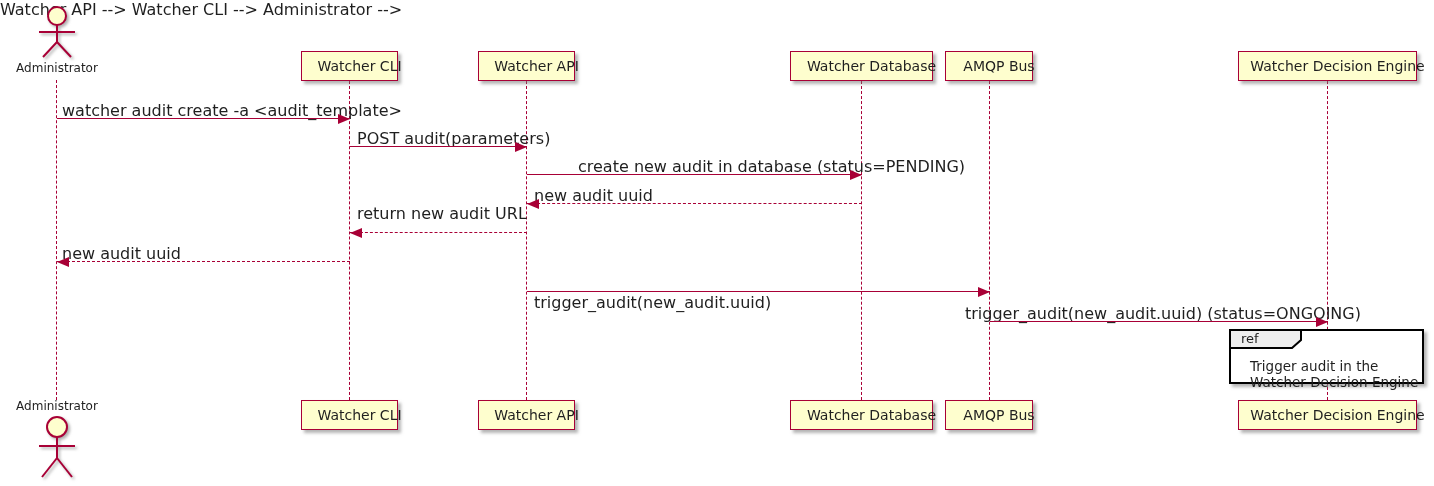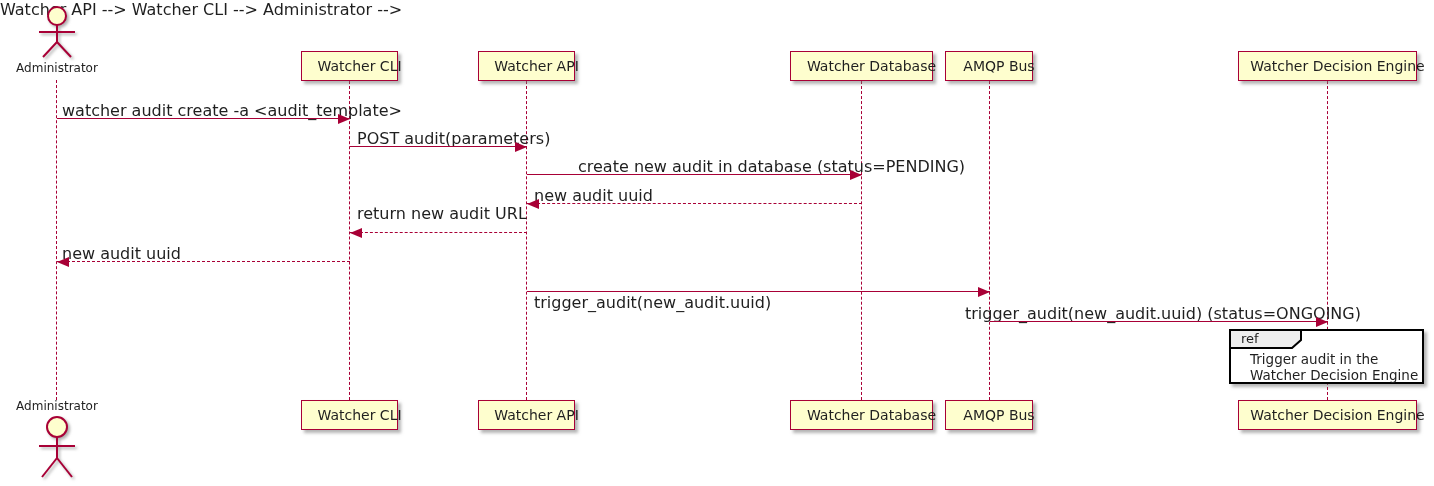--- a/index.html
+++ b/index.html
@@ -36,21 +36,21 @@
 
   .ref-frame{
     position:absolute; left:1229px; top:329px; width:195px; height:55px;
     background:var(--bg); border:2px solid var(--frame-border);
     box-shadow:3px 3px 3px rgba(120,120,120,0.55); z-index:5;
   }
   .ref-tab{position:absolute; left:-2px; top:-2px; width:74px; height:20px;}
   .ref-tab-label{
     position:absolute; left:10px; top:0px; font-size:13px; font-weight:normal; color:var(--text); z-index:6;
   }
-  .ref-text{position:absolute; left:19px; font-size:13.5px; color:var(--text); white-space:nowrap;}
+  .ref-text{position:absolute; left:19px; font-size:13.5px; color:var(--text); white-space:nowrap;margin-top:7px;}
 </style>
 </head>
 <body>
 
 <div id="diagram">
 
   
   <div class="lifeline" style="left:56px; top:80px; height:320px;"></div>
   <div class="lifeline" style="left:349px;"></div>
   <div class="lifeline" style="left:526px;"></div>

